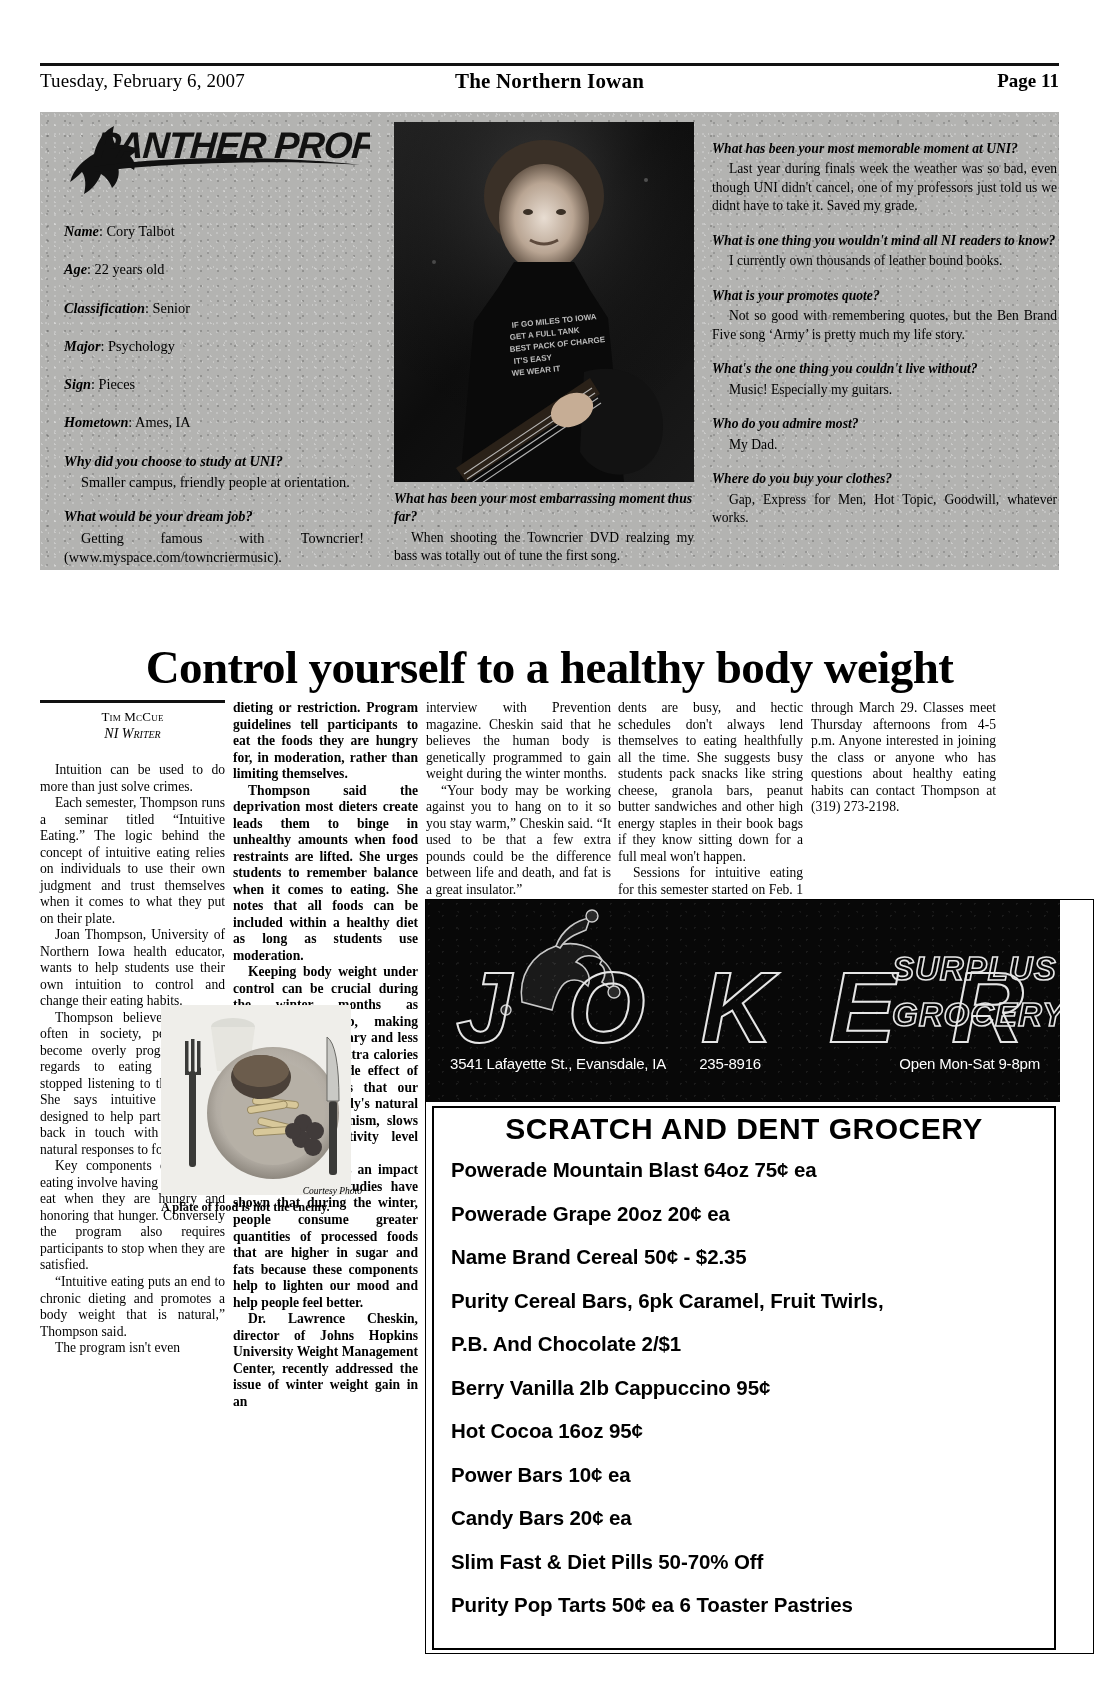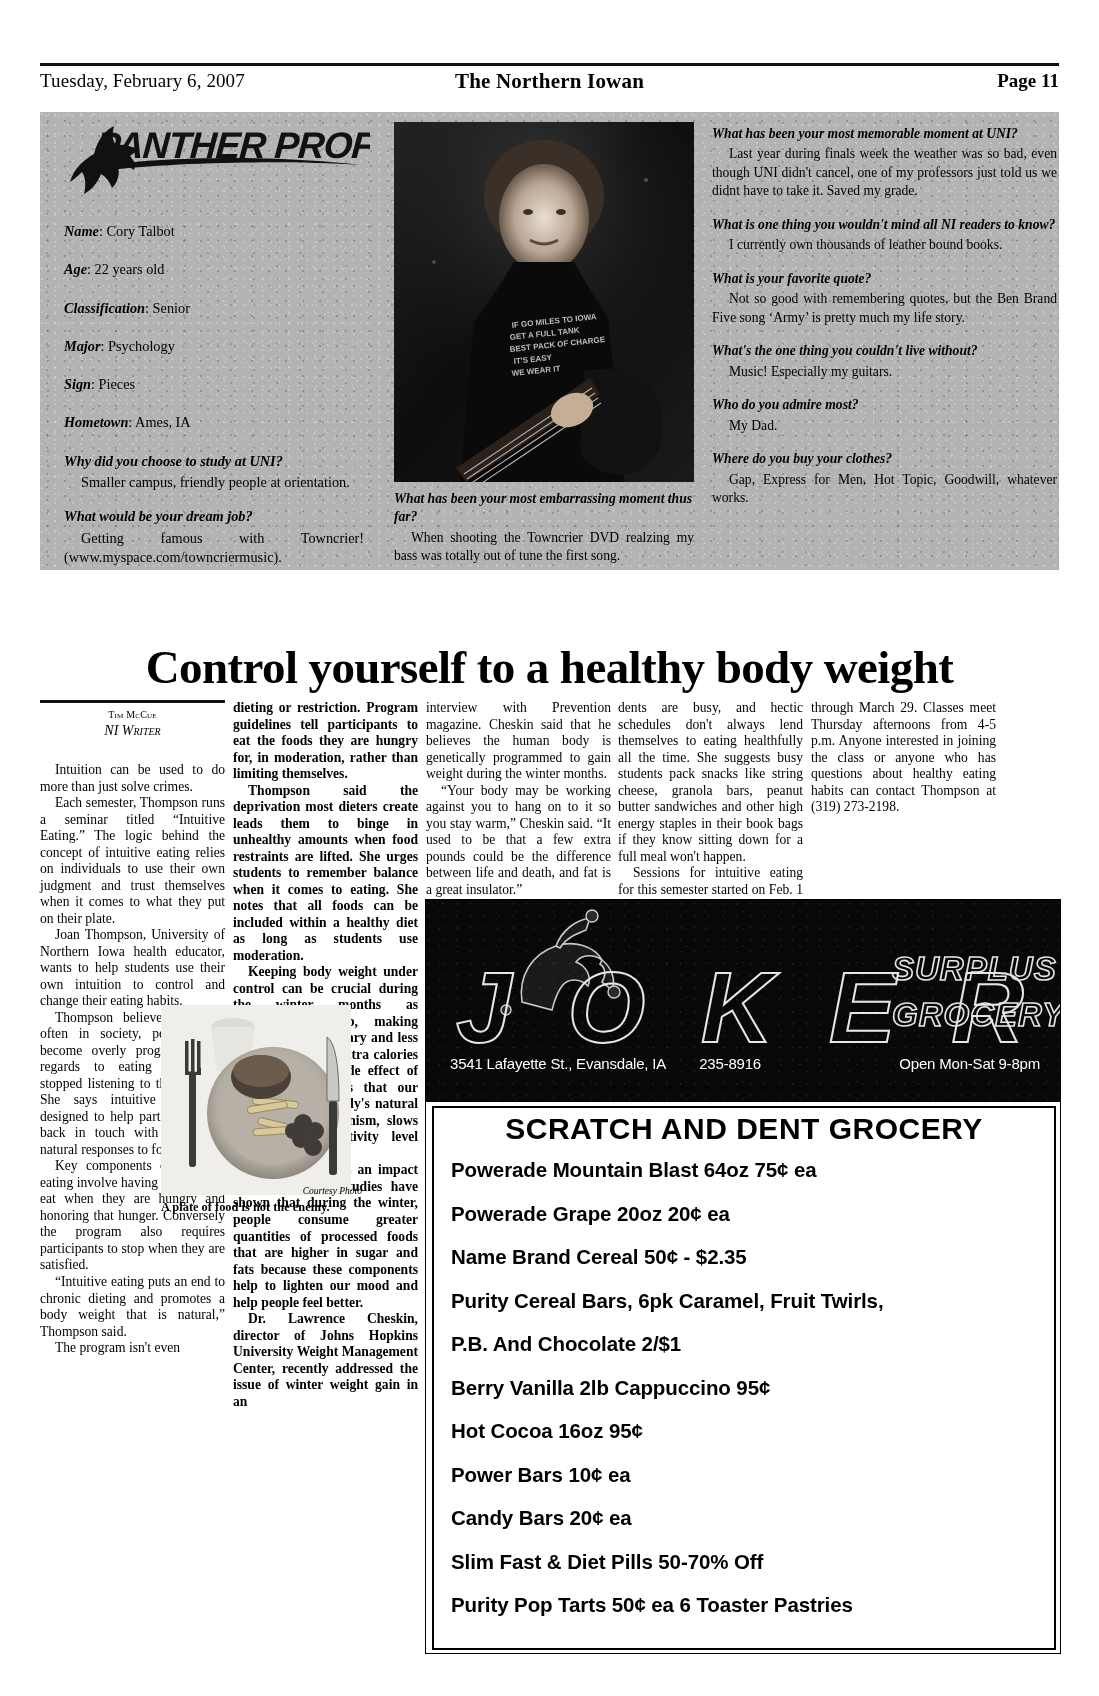--- a/index.html
+++ b/index.html
@@ -41,21 +41,21 @@
   .pp-logo svg{display:block;}
 
   .pp-left{position:absolute;left:24px;top:110px;width:300px;font-size:14.3px;line-height:1.35;}
   .pp-right{position:absolute;left:672px;top:12px;width:345px;font-size:13.6px;line-height:1.36;}
   .pp-under{position:absolute;left:354px;top:378px;width:300px;font-size:13.6px;line-height:1.36;}
 
   .fact{margin:0 0 19px 0;}
   .fact b{font-style:italic;font-weight:bold;}
   .q{margin:0 0 2px 0;font-style:italic;font-weight:bold;}
   .a{margin:0 0 15px 0;text-indent:17px;text-align:justify;}
-  .pp-right .q{margin-top:1px;}
+  .pp-right .q{margin-top:16px;}
   .pp-right .a{margin-bottom:15px;}
 
   
   .pp-photo{position:absolute;left:354px;top:10px;width:300px;height:360px;overflow:hidden;background:#1a1a1a;}
   .pp-photo .ph{position:absolute;inset:0;}
 
   
   .headline{
     position:absolute;left:40px;top:640px;width:1019px;
     text-align:center;font-weight:bold;font-size:47px;letter-spacing:-.6px;
@@ -68,33 +68,33 @@
   .col p{margin:0;text-indent:15px;}
   .col p.noind{text-indent:0;}
   #c1{left:0;}
   #c2{left:193px;font-weight:bold;}
   #c3{left:386px;}
   #c4{left:578px;}
   #c5{left:771px;}
 
   .byline-rule{position:absolute;left:0;top:0;width:185px;height:3px;background:#111;}
   .byline{position:absolute;left:0;top:9px;width:185px;text-align:center;line-height:1.25;}
-  .byline .nm{font-variant:small-caps;font-size:10px;letter-spacing:.2px;}
+  .byline .nm{font-variant:small-caps;font-size:13px;letter-spacing:.2px;}
   .byline .rl{font-variant:small-caps;font-style:italic;font-size:14px;}
 
   
   .food-photo{
     position:absolute;left:121px;top:305px;width:190px;height:190px;
     background:#8d8d8a;overflow:hidden;
   }
   .food-cap{position:absolute;left:121px;top:500px;width:196px;font-size:12.4px;font-weight:bold;line-height:1.15;}
   .food-credit{position:absolute;left:262px;top:486px;width:60px;font-size:9.5px;font-style:italic;text-align:right;}
 
   
-  .ad{position:absolute;left:425px;top:899px;width:634px;height:753px;background:#fff;border:1px solid #000;}
+  .ad{position:absolute;left:425px;top:899px;width:634px;height:753px;background:#fff;border:1px solid #000;padding-left:33px;}
   .ad-top{position:absolute;left:0;top:0;width:634px;height:202px;background:#080808;overflow:hidden;}
   .ad-top:after{
     content:"";position:absolute;inset:0;
     background-image:
       radial-gradient(circle at 20% 30%, rgba(255,255,255,.08) 0 1px, transparent 1px),
       radial-gradient(circle at 70% 70%, rgba(255,255,255,.06) 0 1px, transparent 1px);
     background-size:14px 12px, 19px 17px;pointer-events:none;
   }
   .jokers-wrap{position:absolute;left:0;top:6px;width:634px;height:150px;}
   .ad-addr{position:absolute;left:24px;top:155px;font-size:15px;color:#fff;font-family:"Liberation Sans",sans-serif;letter-spacing:-.2px;}
@@ -233,21 +233,21 @@
       <div class="pp-under">
         <p class="q">What has been your most embarrassing moment thus far?</p>
         <p class="a">When shooting the Towncrier DVD realzing my bass was totally out of tune the first song.</p>
       </div>
 
       <div class="pp-right">
         <p class="q">What has been your most memorable moment at UNI?</p>
         <p class="a">Last year during finals week the weather was so bad, even though UNI didn't cancel, one of my professors just told us we didnt have to take it. Saved my grade.</p>
         <p class="q">What is one thing you wouldn't mind all NI readers to know?</p>
         <p class="a">I currently own thousands of leather bound books.</p>
-        <p class="q">What is your favorite quote?</p>
+        <p class="q">What is your promotes quote?</p>
         <p class="a">Not so good with remembering quotes, but the Ben Brand Five song ‘Army’ is pretty much my life story.</p>
         <p class="q">What's the one thing you couldn't live without?</p>
         <p class="a">Music! Especially my guitars.</p>
         <p class="q">Who do you admire most?</p>
         <p class="a">My Dad.</p>
         <p class="q">Where do you buy your clothes?</p>
         <p class="a">Gap, Express for Men, Hot Topic, Goodwill, whatever works.</p>
       </div>
 
     </div>

